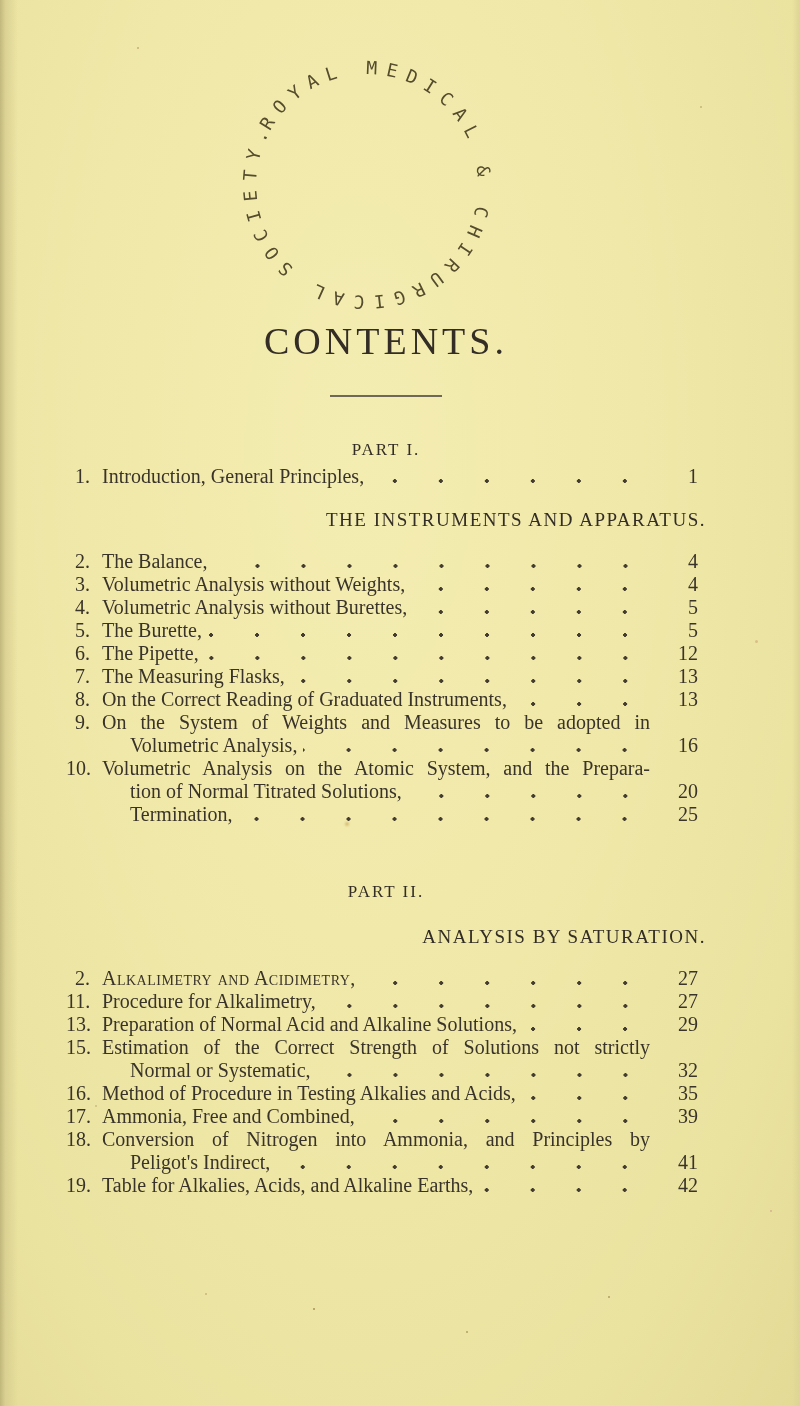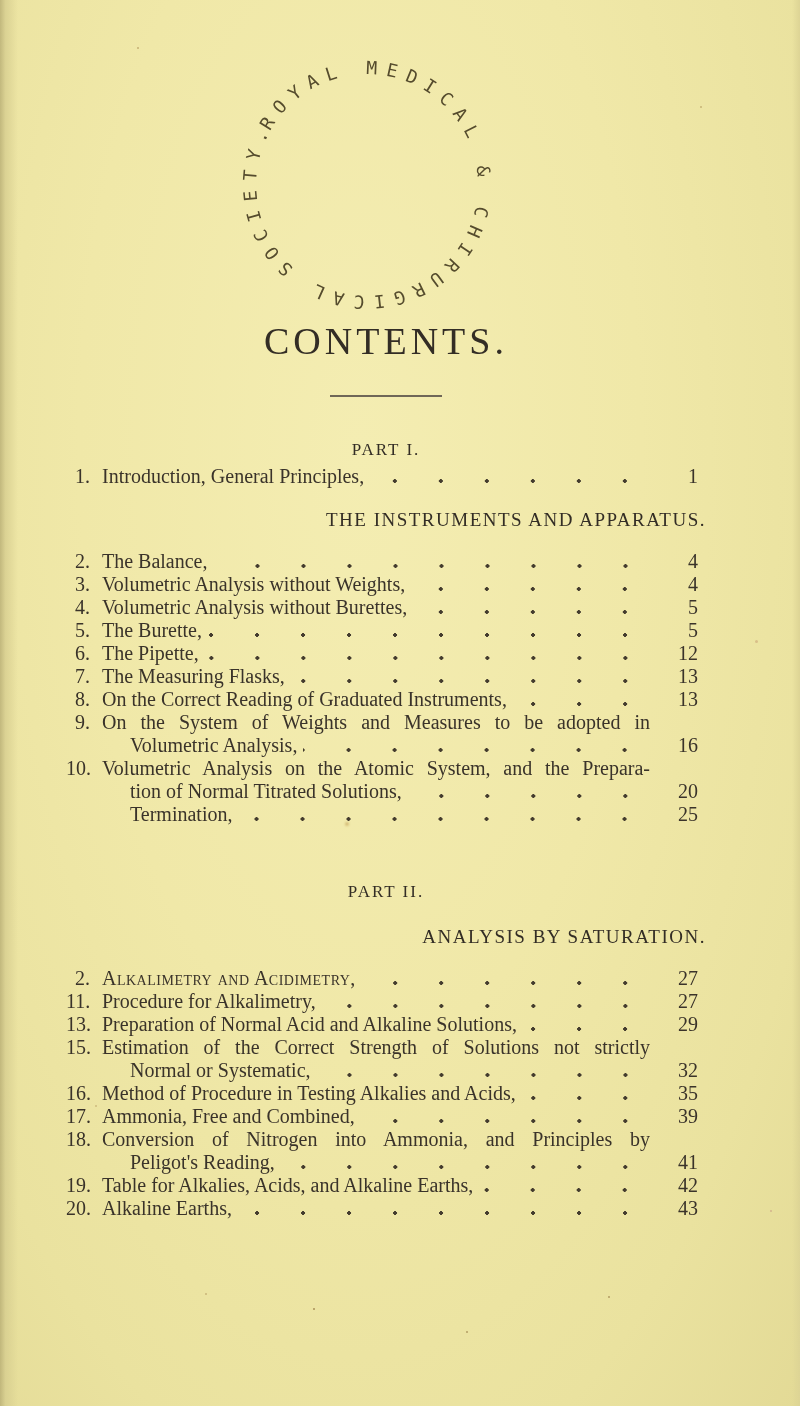--- a/index.html
+++ b/index.html
@@ -207,35 +207,29 @@
               <span class="title">Ammonia, Free and Combined,</span>
               <span class="leader"></span>
               <span class="pg">39</span>
             </div>
             <div class="toc-line">
               <span class="num">18.</span>
               <span class="title j">Conversion of Nitrogen into Ammonia, and Principles by</span>
             </div>
             <div class="toc-line">
               <span class="num"></span>
-              <span class="title cont">Peligot's Reading,</span>
+              <span class="title cont">Peligot's Indirect,</span>
               <span class="leader"></span>
               <span class="pg">41</span>
             </div>
             <div class="toc-line">
               <span class="num">19.</span>
               <span class="title">Table for Alkalies, Acids, and Alkaline Earths,</span>
               <span class="leader"></span>
               <span class="pg">42</span>
-            </div>
-            <div class="toc-line">
-              <span class="num">20.</span>
-              <span class="title">Alkaline Earths,</span>
-              <span class="leader"></span>
-              <span class="pg">43</span>
             </div>
           </div>
         </section>
       </div>
   </div>
 
   <div class="speck" style="left:137px;top:47px;width:2px;height:2px;background:#a98a50;opacity:.6"></div>
   <div class="speck" style="left:700px;top:106px;width:2px;height:2px;background:#a98a50;opacity:.55"></div>
   <div class="speck" style="left:345px;top:822px;width:4px;height:4px;background:#b78d3f;opacity:.5;filter:blur(1px)"></div>
   <div class="speck" style="left:755px;top:640px;width:3px;height:3px;background:#c2936b;opacity:.45;filter:blur(.5px)"></div>

